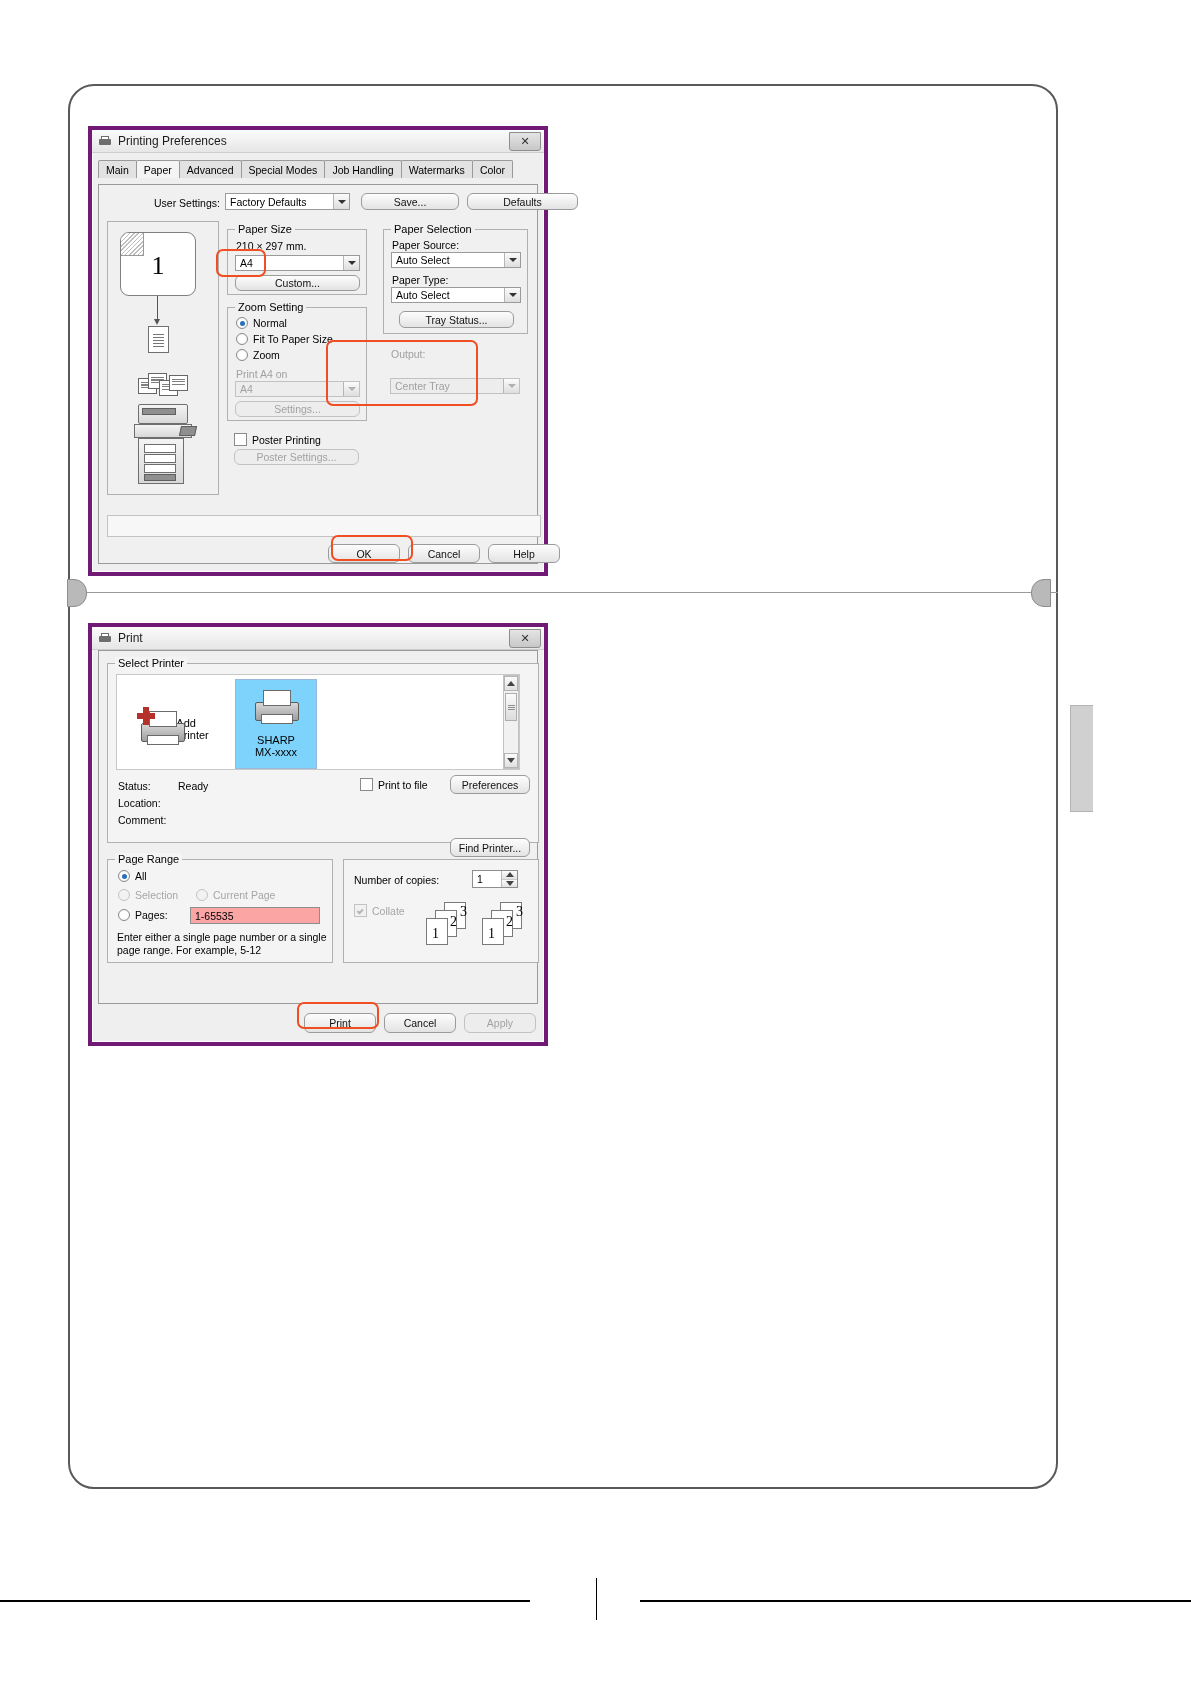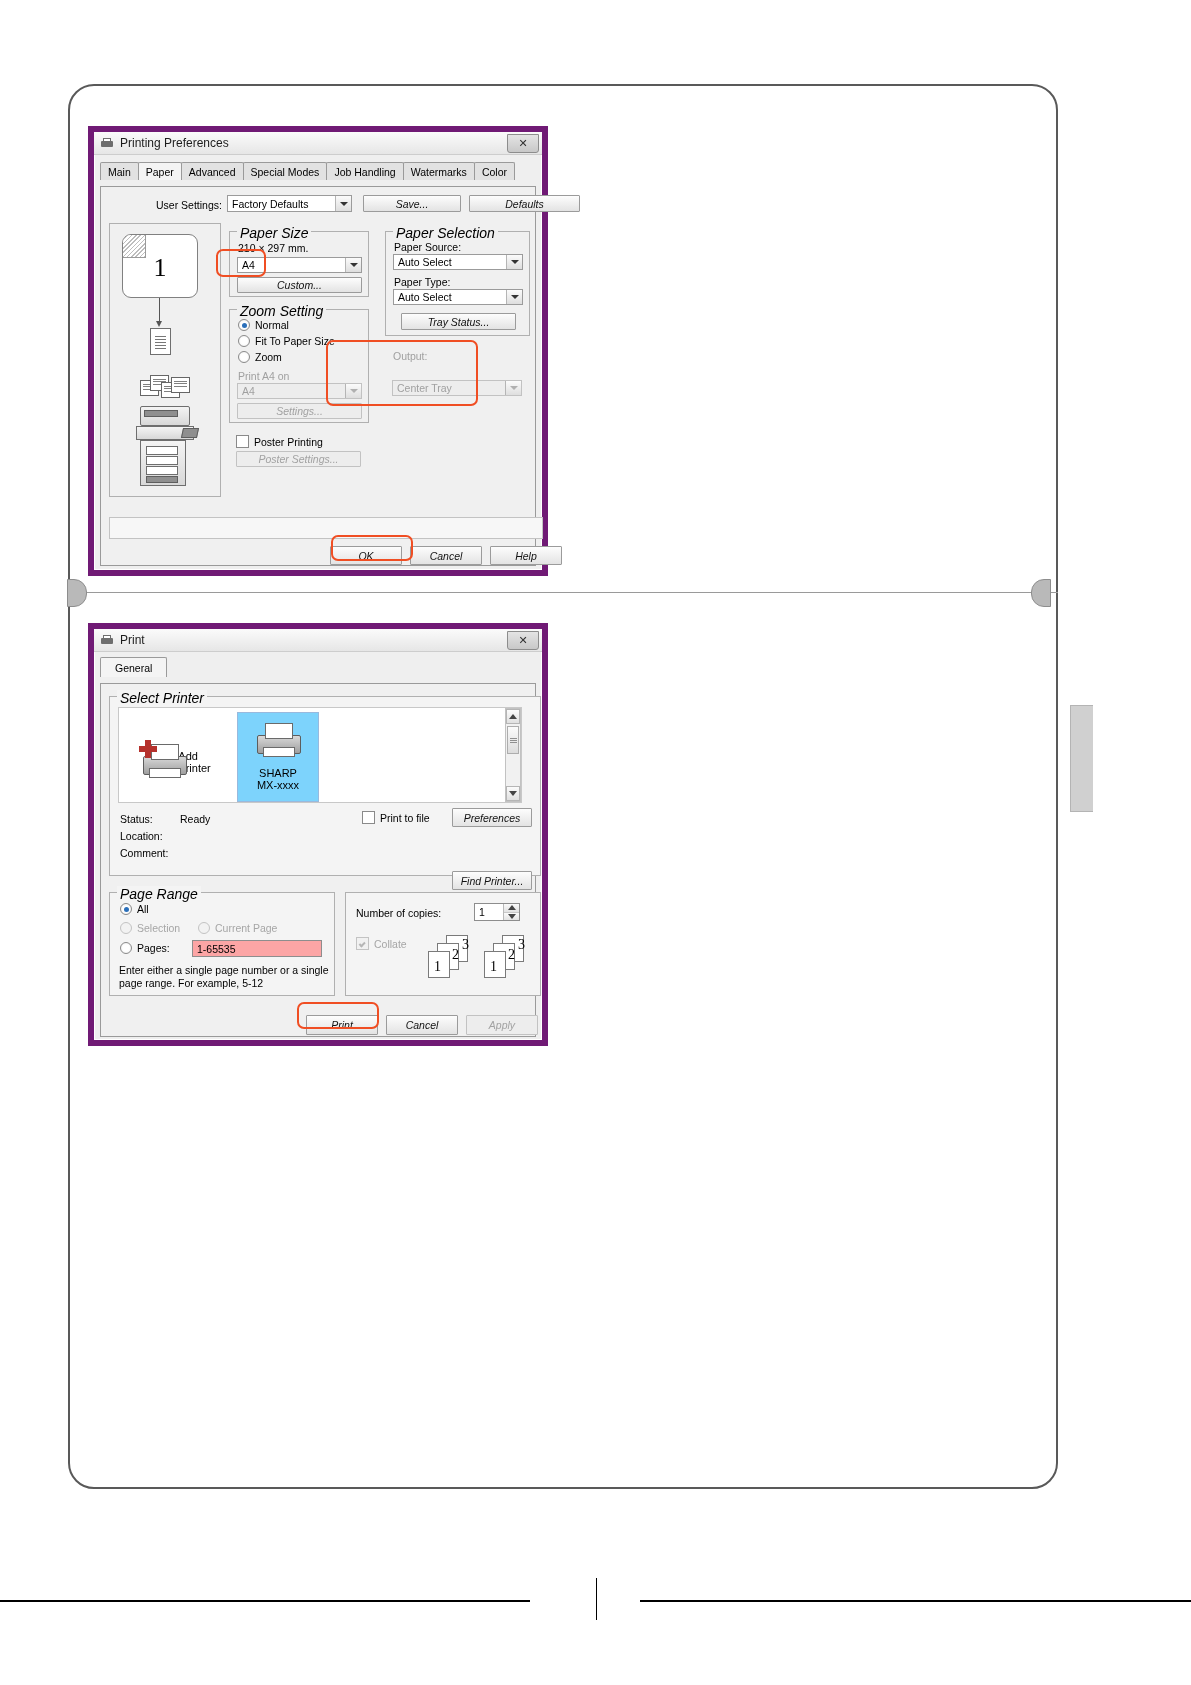--- a/index.html
+++ b/index.html
@@ -80,21 +80,21 @@
     top: 1578px;
     width: 1px;
     height: 42px;
     background: #000;
   }
 
   
   .win {
     position: absolute;
     background: #efefef;
-    border: 6px solid #701a75;
+    border: 4px solid #701a75;
     box-sizing: border-box;
     box-shadow: 0 0 0 1px #ffffff inset;
   }
   .win-title {
     height: 22px;
     background: linear-gradient(#fbfbfb, #e6e6e6);
     border-bottom: 1px solid #cdcdcd;
     display: flex;
     align-items: center;
     padding: 0 2px 0 6px;
@@ -174,36 +174,34 @@
   .group {
     border: 1px solid #b0b0b0;
     position: absolute;
     box-sizing: border-box;
   }
   .group > .legend {
     position: absolute;
     top: -7px; left: 7px;
     background: #f0f0f0;
     padding: 0 3px;
-    font-size: 14px;
+    font-size: 11px;
     white-space: nowrap;
-    font-style: italic;
   }
 
   .btn {
     background: linear-gradient(#fdfdfd, #e3e3e3);
     border: 1px solid #9b9b9b;
-    border-radius: 1px;
+    border-radius: 6px;
     font-size: 10.5px;
     display: flex;
     align-items: center;
     justify-content: center;
     box-sizing: border-box;
     color: #111;
-    font-style: italic;
   }
   .btn.disabled { color: #a2a2a2; background: #ededed; border-color: #c2c2c2; }
 
   .combo {
     background: #fff;
     border: 1px solid #9b9b9b;
     font-size: 10.5px;
     display: flex;
     align-items: center;
     padding-left: 4px;
@@ -645,23 +643,20 @@
 <div class="hl" style="left:331px; top:535px; width:82px; height:26px;"></div>
 
 <div class="win" style="left:88px; top:623px; width:460px; height:423px;">
 
   <div class="win-title">
     <span class="printer-glyph"></span>
     <span class="t-text">Print</span>
     <span class="close-btn">✕</span>
   </div>
 
-  <div class="tabstrip">
-    <div class="tab active" style="padding:4px 14px 3px 14px;">General</div>
-  </div>
 
   <div class="panel" style="height:352px;">
 
     <div class="group" style="left:8px; top:12px; width:432px; height:180px; background:#f4f4f4;">
       <span class="legend" style="background:#f4f4f4;">Select Printer</span>
 
       <div style="position:absolute; left:8px; top:10px; width:402px; height:94px; background:#ffffff; border:1px solid #c8c8c8;">
 
         <div style="position:absolute; left:22px; top:6px; width:82px; height:86px; display:flex; flex-direction:row; align-items:center;">
           <div class="printer-icon-lg" style="margin-top:8px;">

